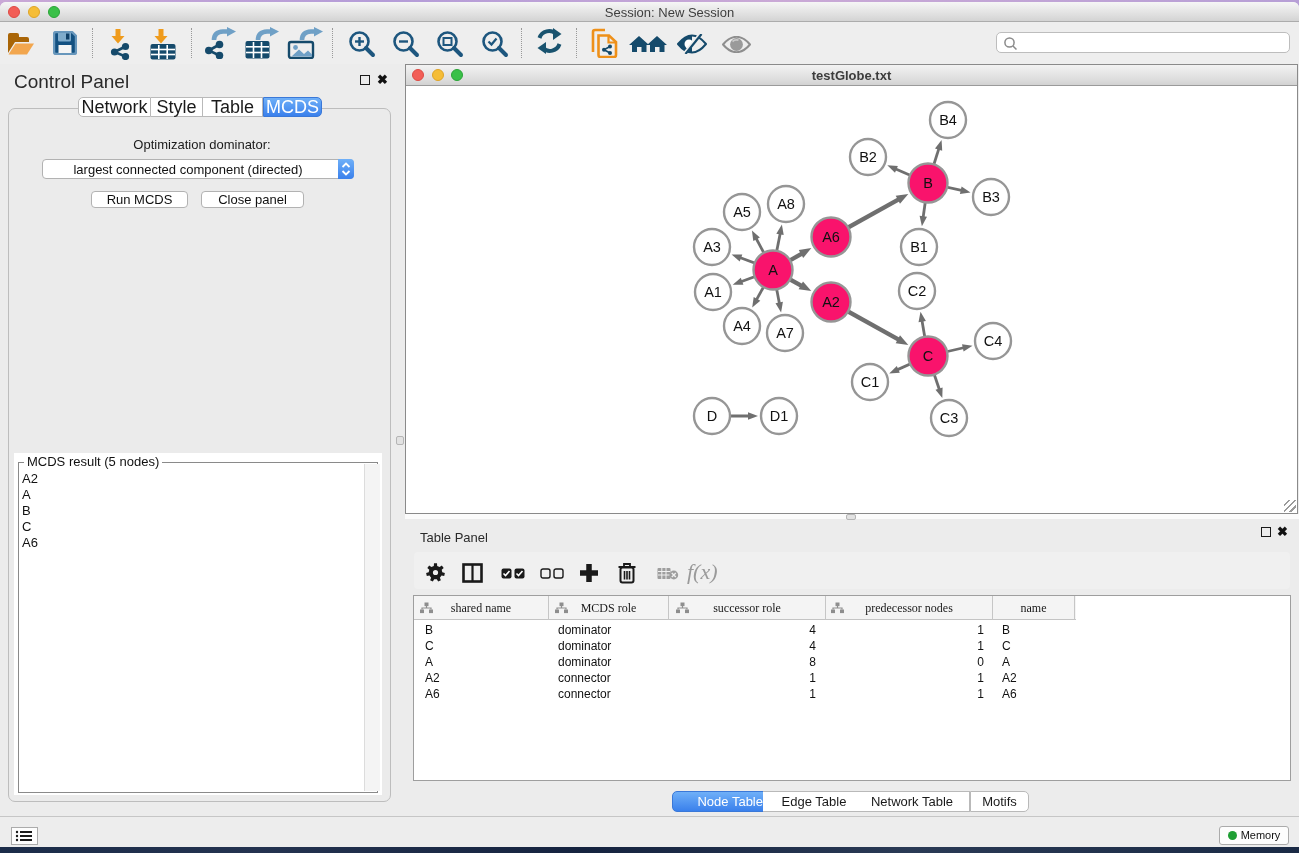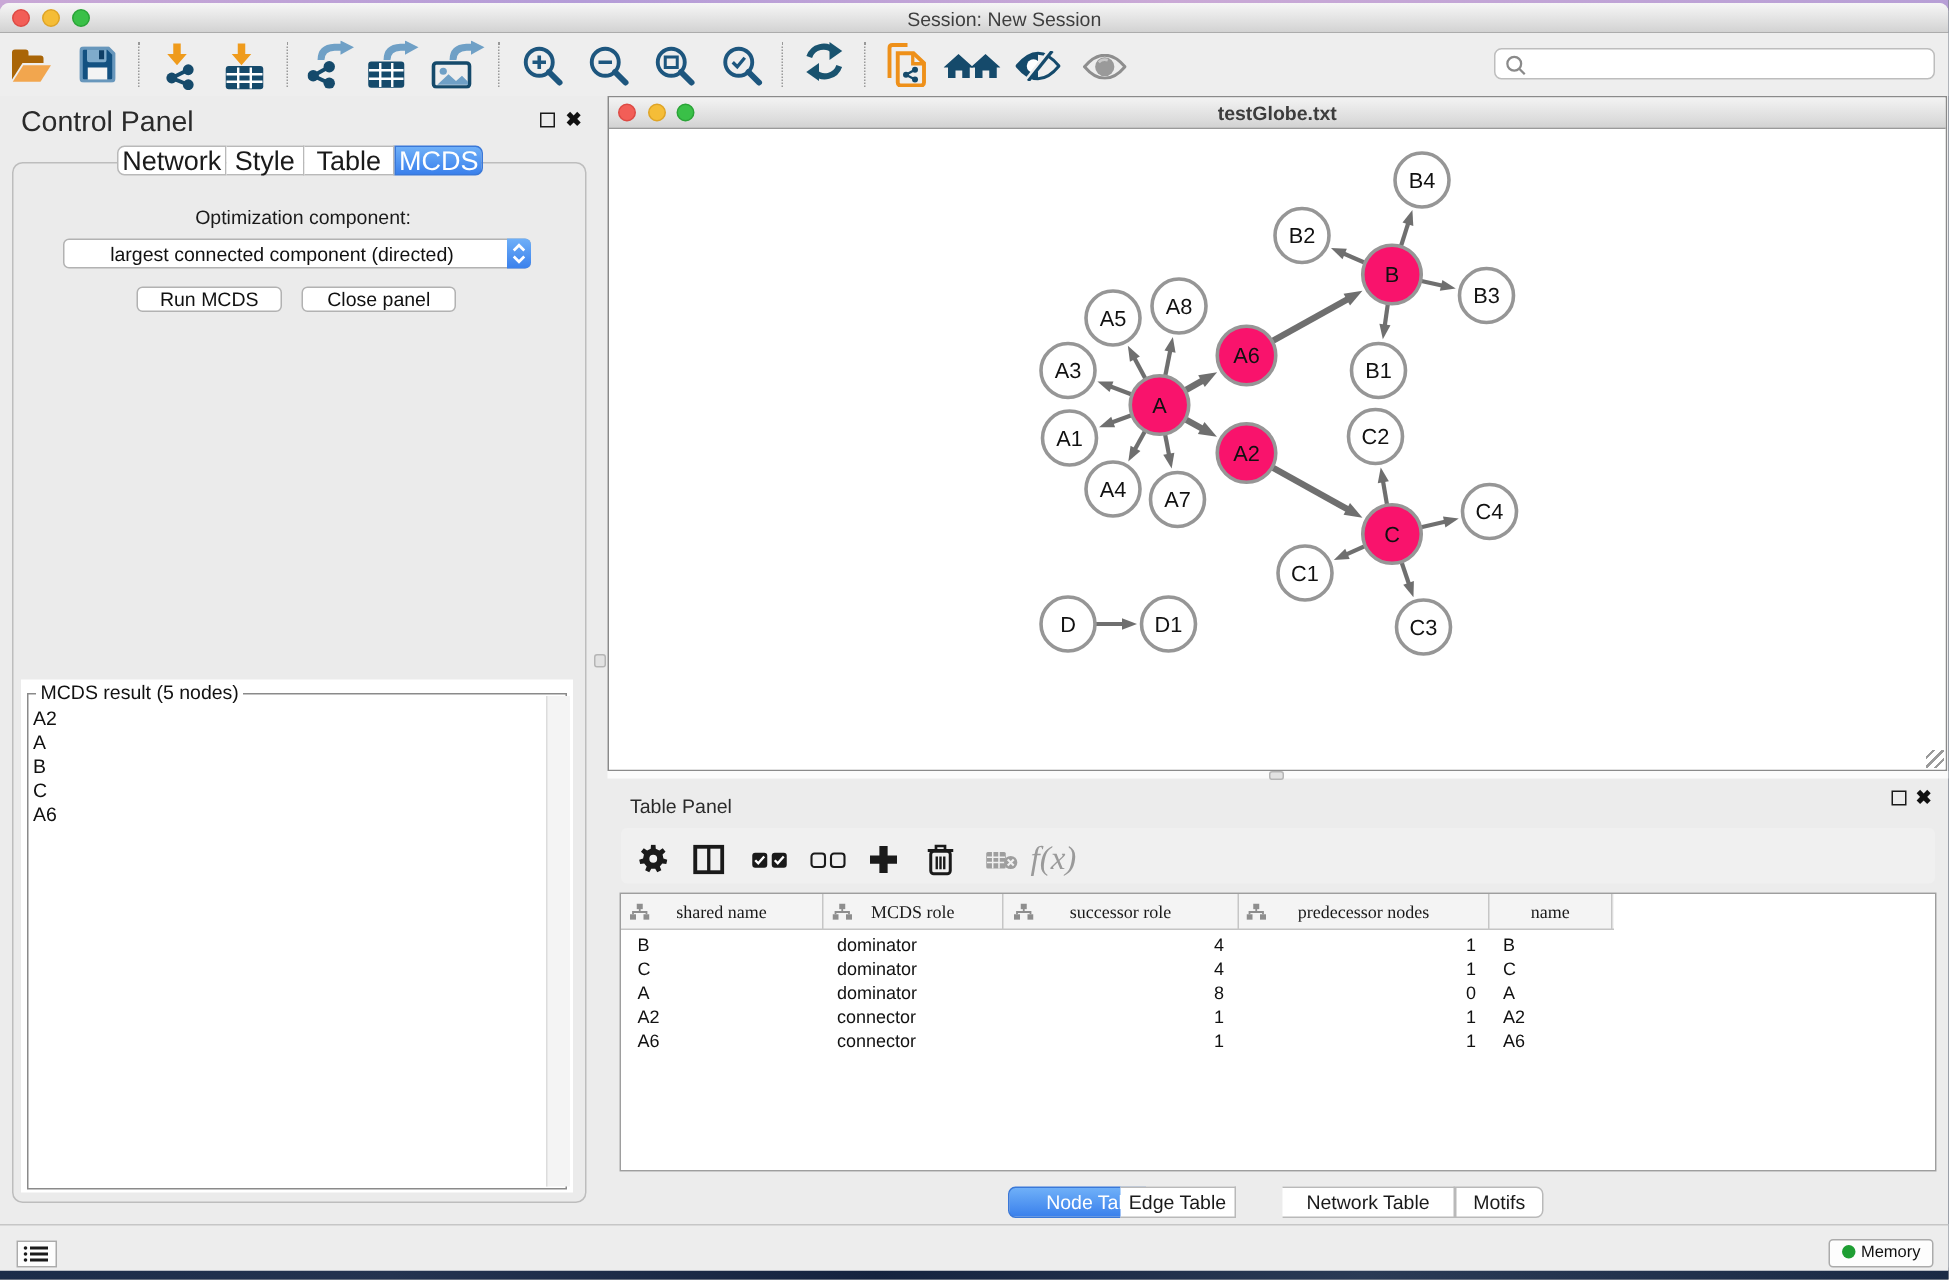--- a/index.html
+++ b/index.html
@@ -240,21 +240,21 @@
 </div>
 <div id="controlpanel">
   <div id="cp-title">Control Panel</div>
   <div class="wctl wctl-float" style="left:360px"></div>
   <div class="wctl wctl-x" style="left:377px;top:8px">✖</div>
   <div id="cp-box"></div>
   <div class="cptab" style="left:78px;top:31px;width:73px;border-radius:5px 0 0 5px">Network</div>
   <div class="cptab" style="left:151px;top:31px;width:52px;border-left:none">Style</div>
   <div class="cptab" style="left:203px;top:31px;width:60px;border-left:none">Table</div>
   <div class="cptab sel" style="left:263px;top:31px;width:59px;border-radius:0 5px 5px 0">MCDS</div>
-  <div id="opt-label">Optimization component:</div>
+  <div id="opt-label">Optimization dominator:</div>
   <div id="dropdown">
     <div class="txt">largest connected component (directed)</div>
     <div class="spin"><svg width="16" height="20">
       <path d="M4.5 8 L8 4.5 L11.5 8" fill="none" stroke="#fff" stroke-width="1.8"></path>
       <path d="M4.5 12 L8 15.5 L11.5 12" fill="none" stroke="#fff" stroke-width="1.8"></path>
     </svg></div>
   </div>
   <div class="btn" style="left:91px;top:125px;width:97px">Run MCDS</div>
   <div class="btn" style="left:201px;top:125px;width:103px">Close panel</div>
   <div id="mcds-pane">
@@ -479,21 +479,21 @@
         <div class="td" style="left:255px;top:74px;width:147px;text-align:right">1</div>
         <div class="td" style="left:412px;top:74px;width:158px;text-align:right">1</div>
         <div class="td" style="left:588px;top:74px">A2</div>
     <div class="td" style="left:11px;top:90px">A6</div>
         <div class="td" style="left:144px;top:90px">connector</div>
         <div class="td" style="left:255px;top:90px;width:147px;text-align:right">1</div>
         <div class="td" style="left:412px;top:90px;width:158px;text-align:right">1</div>
         <div class="td" style="left:588px;top:90px">A6</div>
   </div>
   <div class="bttab sel" style="left:267px;top:273px;width:92px;border-radius:5px 0 0 5px">Node Table</div>
-  <div class="bttab" style="left:342px;top:273px;width:77px;border-left:none">Edge Table</div>
+  <div class="bttab" style="left:358px;top:273px;width:103px;border-left:none">Edge Table</div>
   <div class="bttab" style="left:450px;top:273px;width:115px;border-left:none">Network Table</div>
   <div class="bttab" style="left:565px;top:273px;width:59px;border-radius:0 5px 5px 0">Motifs</div>
 </div>
 <div id="statusbar">
   <div id="listbtn">
     <svg width="25" height="16" style="position:absolute;left:0;top:0">
       <g stroke="#1a1a1a" stroke-width="2">
             <line x1="8" y1="4" x2="20" y2="4"></line>
             <line x1="8" y1="8" x2="20" y2="8"></line>
             <line x1="8" y1="12" x2="20" y2="12"></line>

